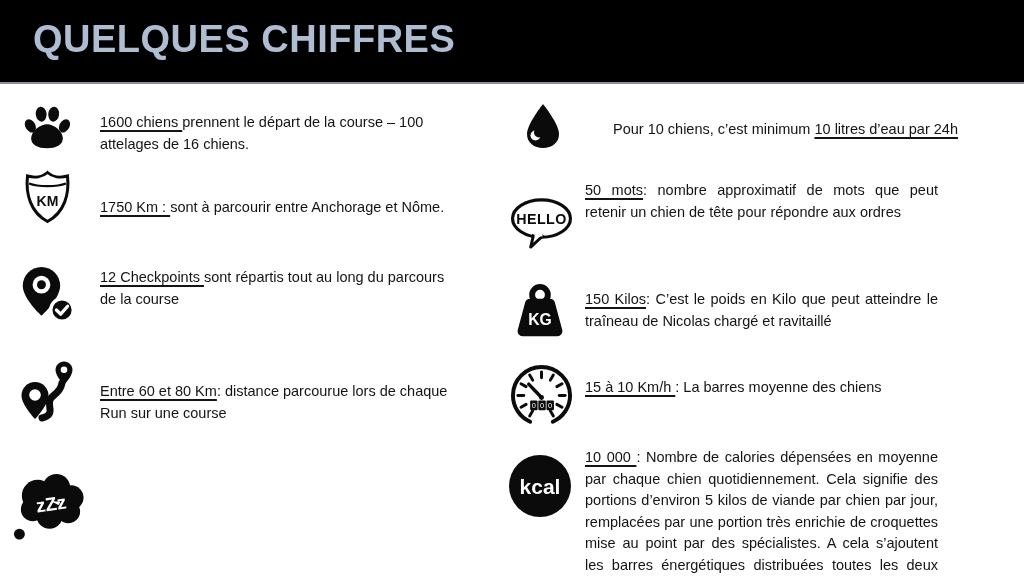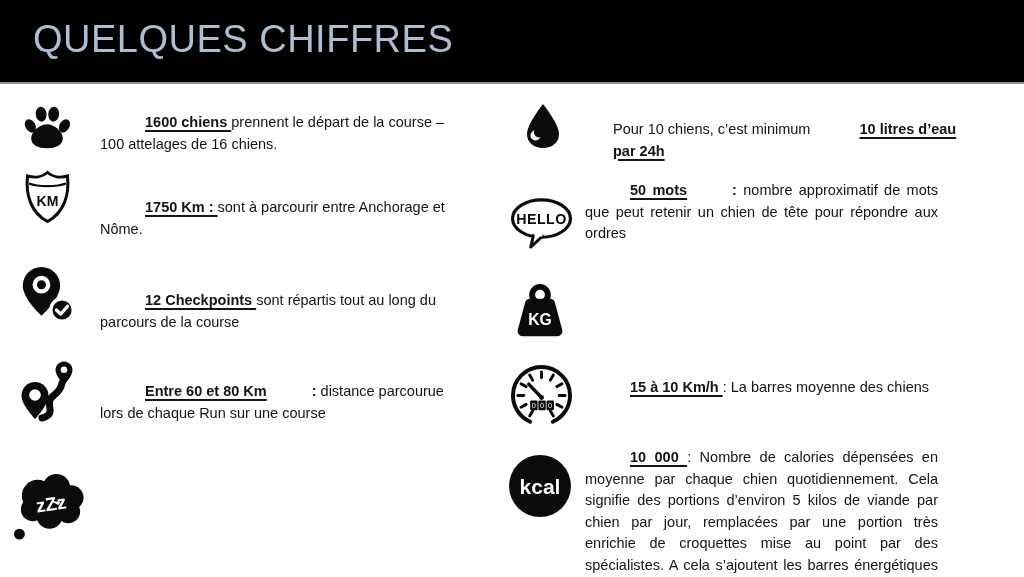--- a/index.html
+++ b/index.html
@@ -1,33 +1,33 @@
 <!DOCTYPE html>
 <html><head>
 <meta charset="utf-8">
 <style>
   html,body{margin:0;padding:0;background:#e8e8e8;}
   .slide{position:relative;width:1024px;height:577px;background:#ffffff;overflow:hidden;
          font-family:"Liberation Sans","DejaVu Sans",sans-serif;}
   .header{position:absolute;left:0;top:0;width:1024px;height:82px;background:#000000;
           border-bottom:2px solid #8c9097;display:flex;align-items:center;}
-  .header h1{margin:0 0 4px 33px;font-size:38px;font-weight:400;letter-spacing:.5px;color:#aebdd2;}
+  .header h1{margin:0 0 4px 33px;font-size:38px;font-weight:700;letter-spacing:.5px;color:#aebdd2;}
   .icon{position:absolute;}
   .txt{position:absolute;width:356px;font-size:14.5px;line-height:21.5px;color:#141414;margin:0;}
   .txt.right{width:353px;}
   .just{text-align:justify;}
-  .b{font-weight:700;margin-left:45px;}
+  .b{font-weight:400;}
   .u{text-decoration:underline;text-underline-offset:2.5px;text-decoration-thickness:1.5px;}
   
   .i-l1{left:22px;top:103px}  .i-l2{left:24px;top:170px}  .i-l3{left:19px;top:264px}
   .i-l4{left:20px;top:360px}  .i-l5{left:11px;top:467px}
   .i-r1{left:523px;top:102px} .i-r2{left:509px;top:196px} .i-r3{left:512px;top:282px}
   .i-r4{left:509px;top:363px} .i-r5{left:507px;top:453px}
   
-  .t-l1{left:100px;top:112px} .t-l2{left:100px;top:197px} .t-l3{left:100px;top:290px}
+  .t-l1{left:100px;top:112px} .t-l2{left:100px;top:197px} .t-l3{left:100px;top:267px}
   .t-l4{left:100px;top:381px} .t-l5{left:100px;top:478px}
   .t-r1{left:613px;top:119px} .t-r2{left:585px;top:180px} .t-r3{left:585px;top:289px}
   .t-r4{left:585px;top:377px} .t-r5{left:585px;top:447px}
   svg text{font-family:"Liberation Sans","DejaVu Sans",sans-serif;}
 </style>
 </head>
 <body>
 
 <div class="slide">
 
@@ -97,20 +97,21 @@
     <path d="M26 39.5 L34 39.5" stroke="#ffffff" stroke-width="3.4"></path>
     <text x="33" y="28.5" text-anchor="middle" font-size="14.5" font-weight="700" letter-spacing="0.5" fill="#0b0b0b">HELLO</text>
   </svg>
   <p class="txt t-r2 right just"><span class="b u">50 mots</span><span class="b">:</span><span> nombre approximatif de mots que peut retenir un chien de tête pour répondre aux ordres</span></p>
 
   <svg class="icon i-r3" width="56" height="57" viewBox="0 0 56 58">
     <circle cx="28" cy="13" r="8" fill="none" stroke="#0b0b0b" stroke-width="6"></circle>
     <path d="M17.5 17 L38.5 17 C40.6 17 42.4 18.4 43 20.4 L50.6 48.6 C51.5 51.9 49 55.2 45.6 55.2 L10.4 55.2 C7 55.2 4.5 51.9 5.4 48.6 L13 20.4 C13.6 18.4 15.4 17 17.5 17 Z" fill="#0b0b0b"></path>
     <text x="28" y="43.5" text-anchor="middle" font-size="16" font-weight="700" fill="#ffffff">KG</text>
   </svg>
+  <p class="txt t-r3 right just"><span class="b u">150 Kilos</span><span class="b">:</span><span> C’est le poids en Kilo que peut atteindre le traîneau de Nicolas chargé et ravitaillé</span></p>
 
   <svg class="icon i-r4" width="65" height="65" viewBox="0 0 66 66">
     <circle cx="33" cy="33" r="29" fill="none" stroke="#0b0b0b" stroke-width="4" pathLength="100" stroke-dasharray="87 13" stroke-dashoffset="-31.5" stroke-linecap="round"></circle>
     <g stroke="#0b0b0b" stroke-width="3" stroke-linecap="round">
       <line x1="57" y1="33" x2="51" y2="33"></line>
         <line x1="53.8" y1="45" x2="48.6" y2="42"></line>
       <line x1="45" y1="53.8" x2="42" y2="48.6"></line>
         <line x1="21" y1="53.8" x2="24" y2="48.6"></line>
       <line x1="12.2" y1="45" x2="17.4" y2="42"></line>
         <line x1="9" y1="33" x2="15" y2="33"></line>

